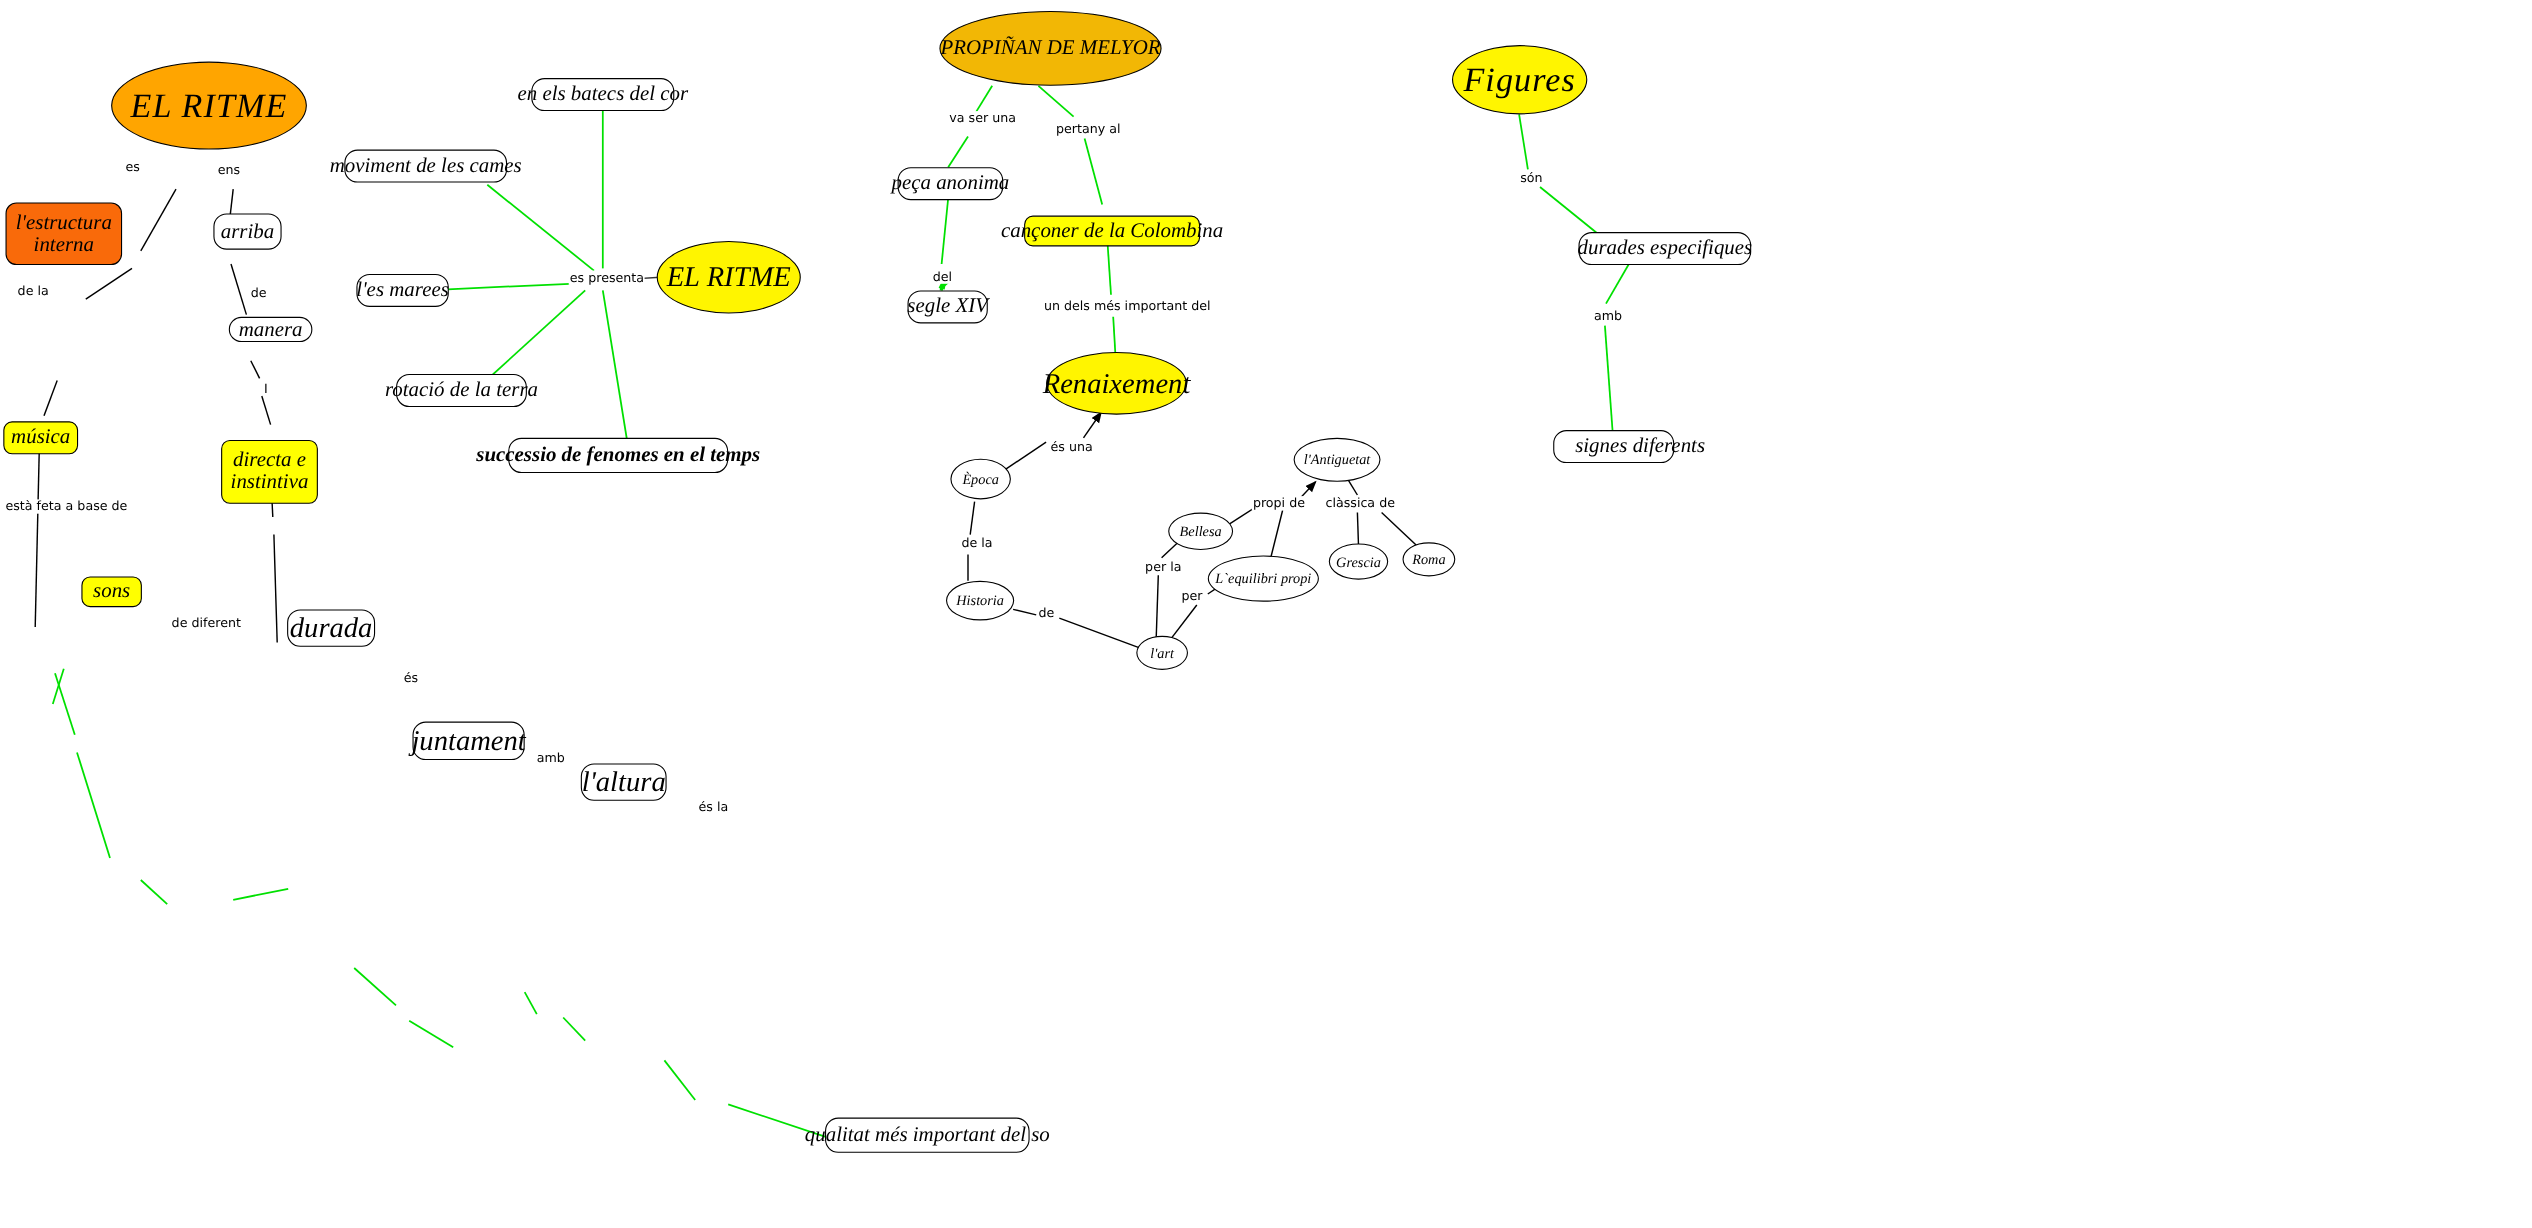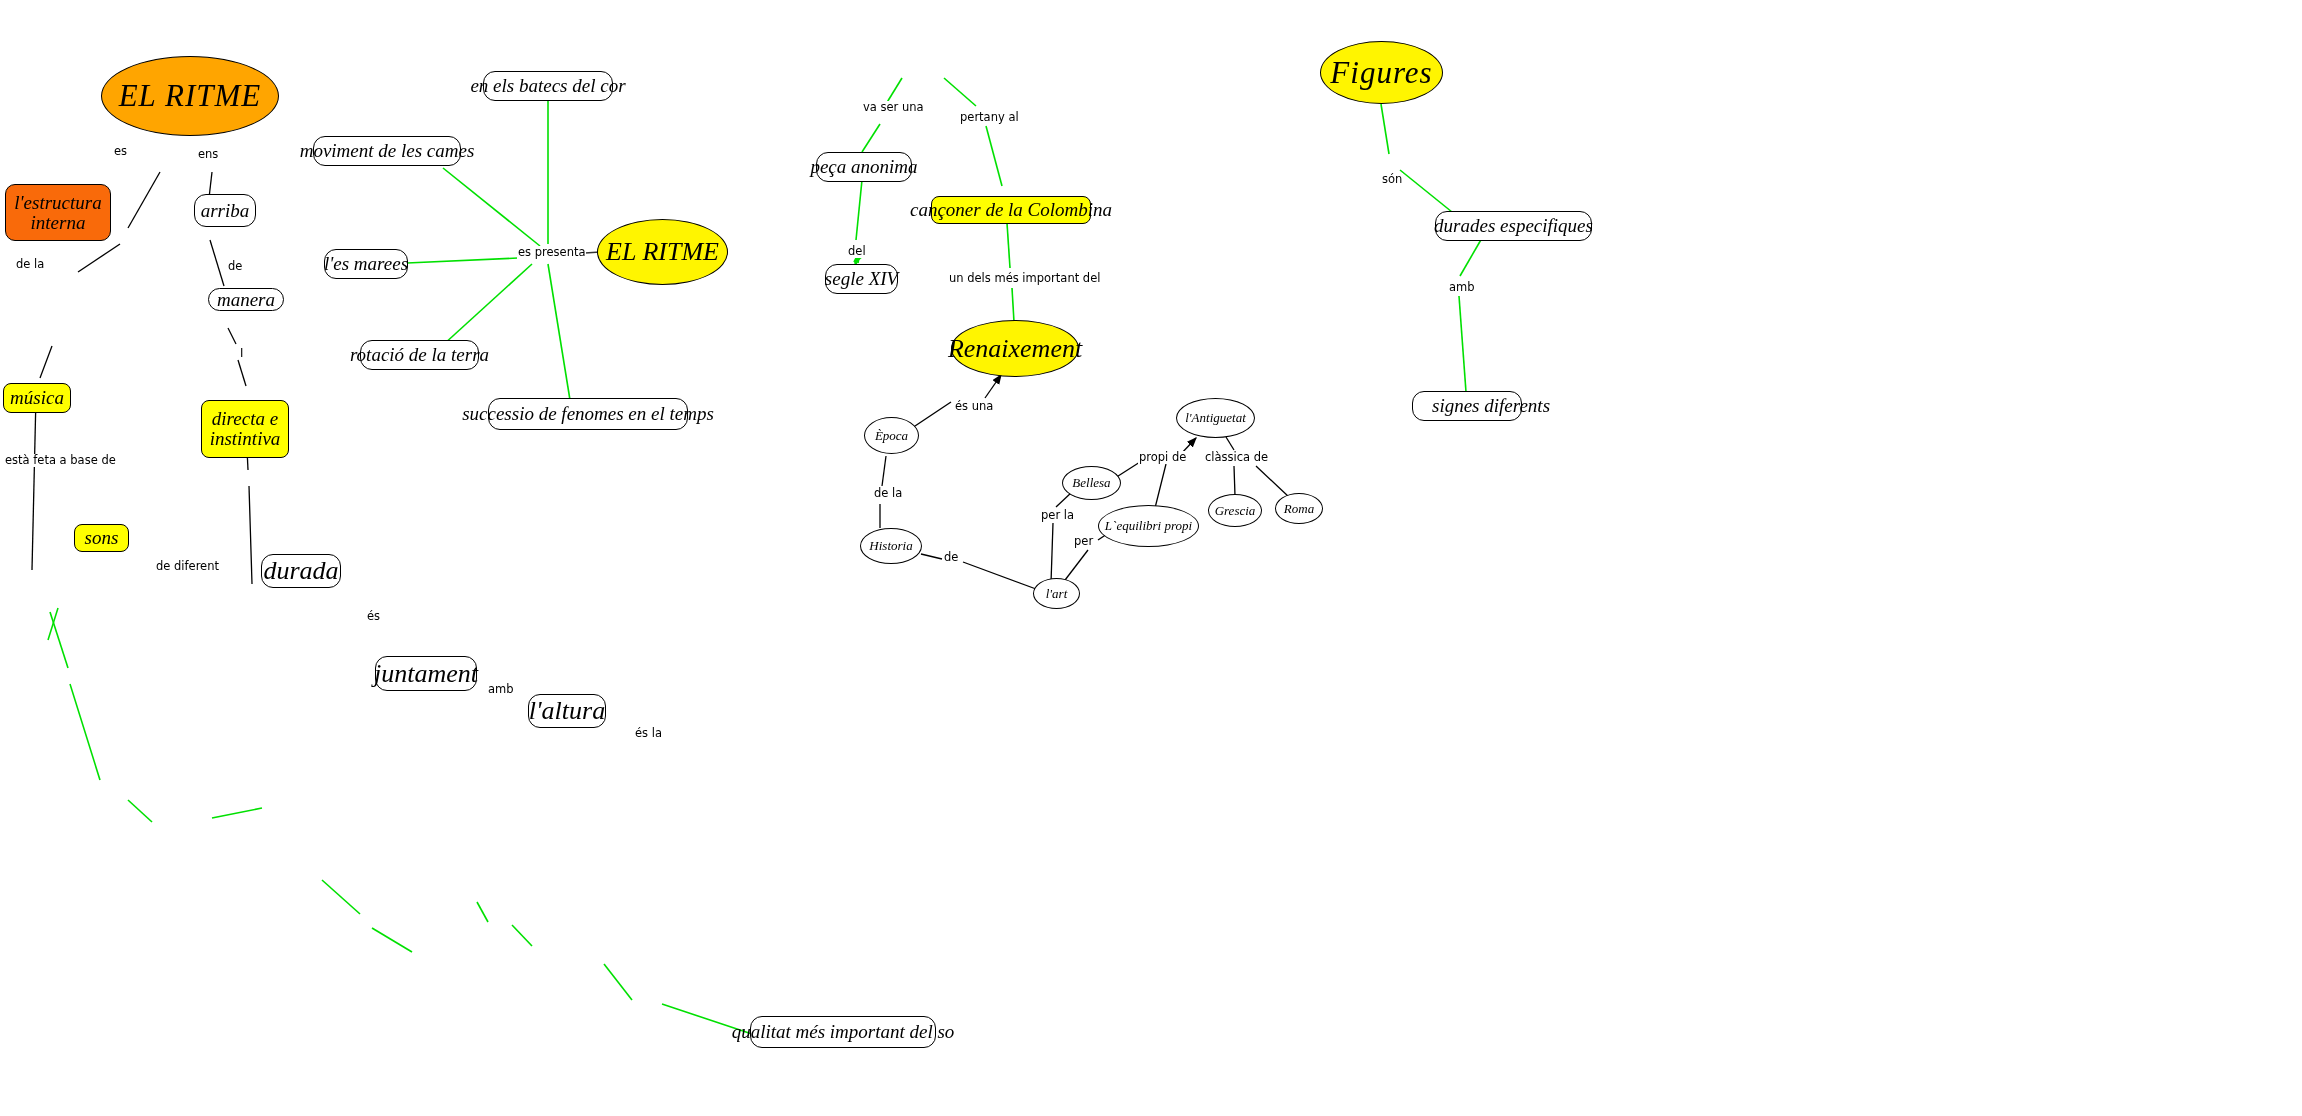--- a/index.html
+++ b/index.html
@@ -254,24 +254,27 @@
   <div class="elabel" style="left:517px; top:246px;"><span>es presenta</span></div>
 
   <div class="node ell yellow mid-title" style="left:597px; top:219px; width:131px; height:66px;">
     <span>EL RITME</span>
   </div>
 
   <div class="node rect sm-title" style="left:360px; top:340px; width:119px; height:30px;">
     <span>rotació de la terra</span>
   </div>
 
-  <div class="node rect sm-title" style="left:488px; top:398px; width:200px; height:32px;">
+  <div class="node rect sm-title" style="left:462px; top:398px; width:200px; height:32px;font-weight:bold;">
     <span>successio de fenomes en el temps</span>
   </div>
 
+  <div class="node ell gold sm-title" style="left:854px; top:10px; width:202px; height:68px;">
+    <span>PROPIÑAN DE MELYOR</span>
+  </div>
 
   <div class="elabel" style="left:862px; top:101px;"><span>va ser una</span></div>
   <div class="elabel" style="left:959px; top:111px;"><span>pertany al</span></div>
 
   <div class="node rect sm-title" style="left:816px; top:152px; width:96px; height:30px;">
     <span>peça anonima</span>
   </div>
 
   <div class="node rect yellow sm-title" style="left:931px; top:196px; width:160px; height:28px;text-align:right;">
     <span>cançoner de la Colombina</span>
@@ -332,21 +335,21 @@
   </div>
 
   <div class="node ell tiny-title" style="left:1275px; top:493px; width:48px; height:31px;">
     <span>Roma</span>
   </div>
 
   <div class="node ell yellow big-title" style="left:1320px; top:41px; width:123px; height:63px;">
     <span>Figures</span>
   </div>
 
-  <div class="elabel" style="left:1381px; top:173px;"><span>són</span></div>
+  <div class="elabel" style="left:1381px; top:155px;"><span>són</span></div>
 
   <div class="node rect sm-title" style="left:1435px; top:211px; width:157px; height:30px;">
     <span>durades especifiques</span>
   </div>
 
   <div class="elabel" style="left:1448px; top:281px;"><span>amb</span></div>
 
   <div class="node rect sm-title" style="left:1412px; top:391px; width:110px; height:30px;padding-left:48px;">
     <span>signes diferents</span>
   </div>

